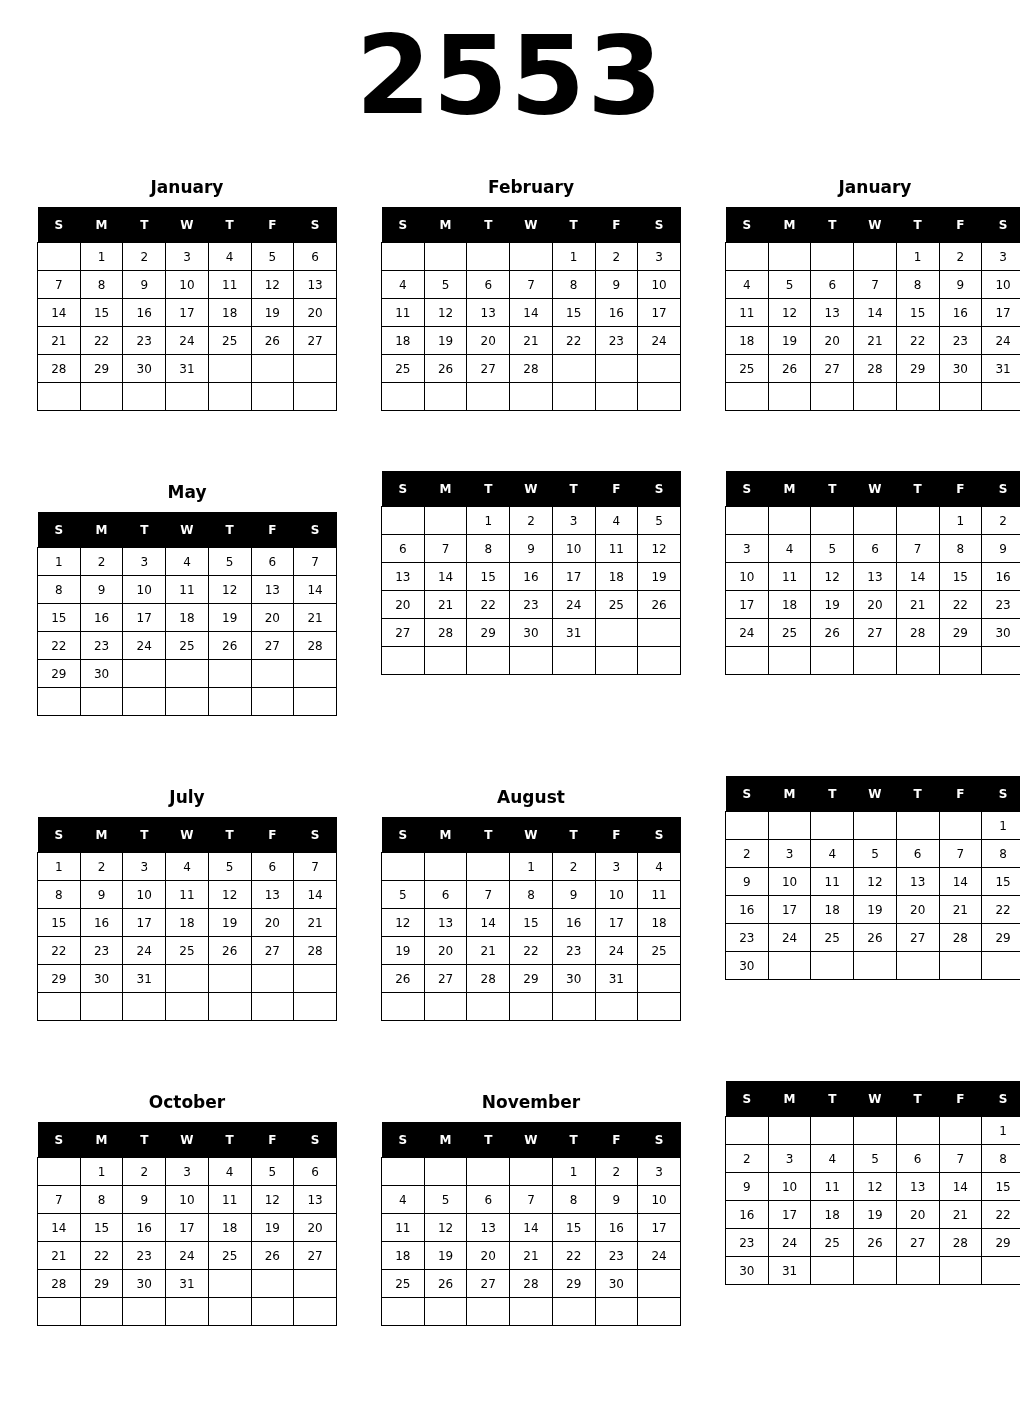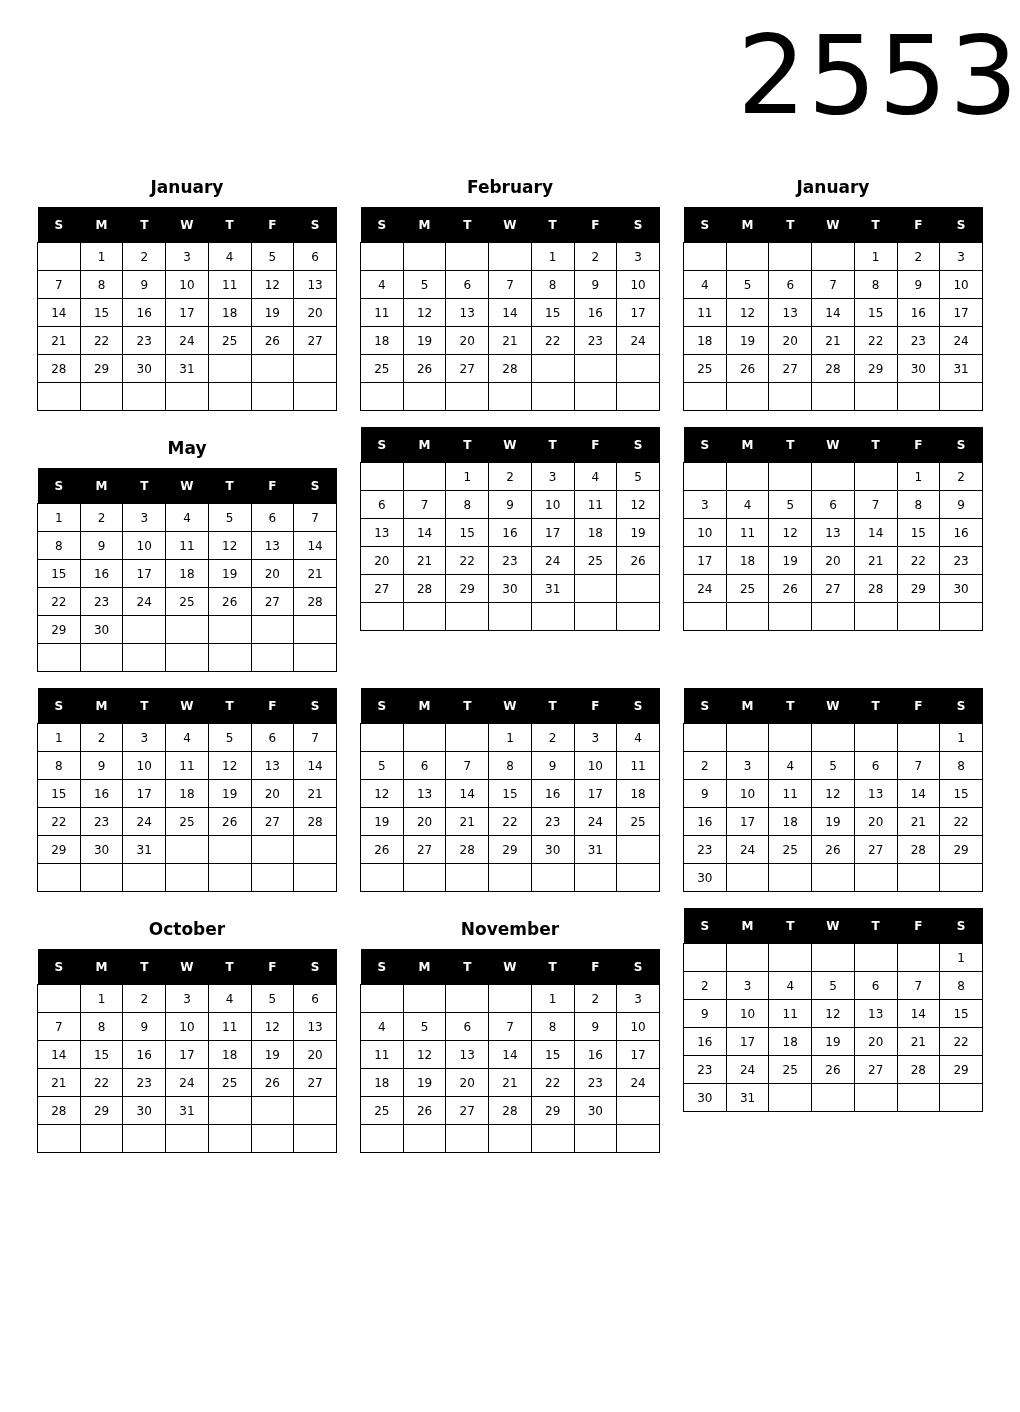--- a/index.html
+++ b/index.html
@@ -15,36 +15,37 @@
     overflow: hidden;
   }
   .page {
     width: 1020px;
     height: 1412px;
     position: relative;
     box-sizing: border-box;
     padding: 0;
   }
   .year-title {
-    text-align: right;
+    text-align: center;
     font-size: 108px;
-    font-weight: normal;
+    font-weight: bold;
     letter-spacing: 2px;
     line-height: 1;
     margin: 22px 0 0 0;
     padding: 0;
     font-family: "DejaVu Sans", sans-serif;
   }
   .months-grid {
     margin: 36px auto 0 auto;
     width: 946px;
     display: grid;
     grid-template-columns: repeat(3, 300px);
     column-gap: 23px;
     row-gap: 0;
+    gap: 44px;
   }
   .month {
     width: 300px;
     margin-bottom: 16px;
   }
   .month-name {
     text-align: center;
     font-size: 17px;
     font-weight: bold;
     padding: 11px 0 10px 0;
@@ -507,20 +508,21 @@
               <td class="empty"></td>
               <td class="empty"></td>
               <td class="empty"></td>
               <td class="empty"></td>
               <td class="empty"></td>
             </tr>
           </tbody>
         </table>
       </div>
       <div class="month">
+        <div class="month-name">July</div>
         <table class="cal">
           <thead>
             <tr>
               <th>S</th>
               <th>M</th>
               <th>T</th>
               <th>W</th>
               <th>T</th>
               <th>F</th>
               <th>S</th>
@@ -578,20 +580,21 @@
               <td class="empty"></td>
               <td class="empty"></td>
               <td class="empty"></td>
               <td class="empty"></td>
               <td class="empty"></td>
             </tr>
           </tbody>
         </table>
       </div>
       <div class="month">
+        <div class="month-name">August</div>
         <table class="cal">
           <thead>
             <tr>
               <th>S</th>
               <th>M</th>
               <th>T</th>
               <th>W</th>
               <th>T</th>
               <th>F</th>
               <th>S</th>

